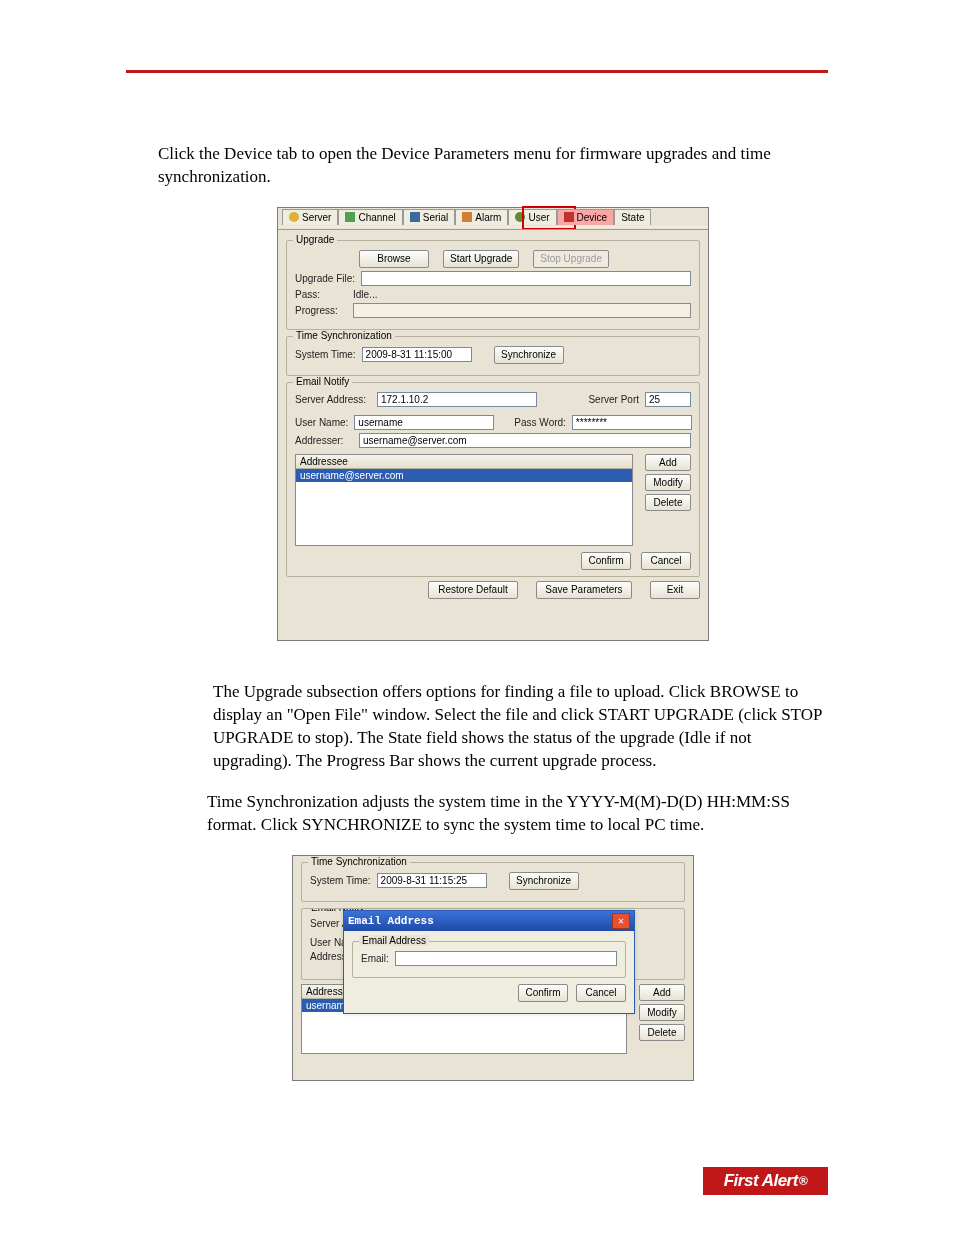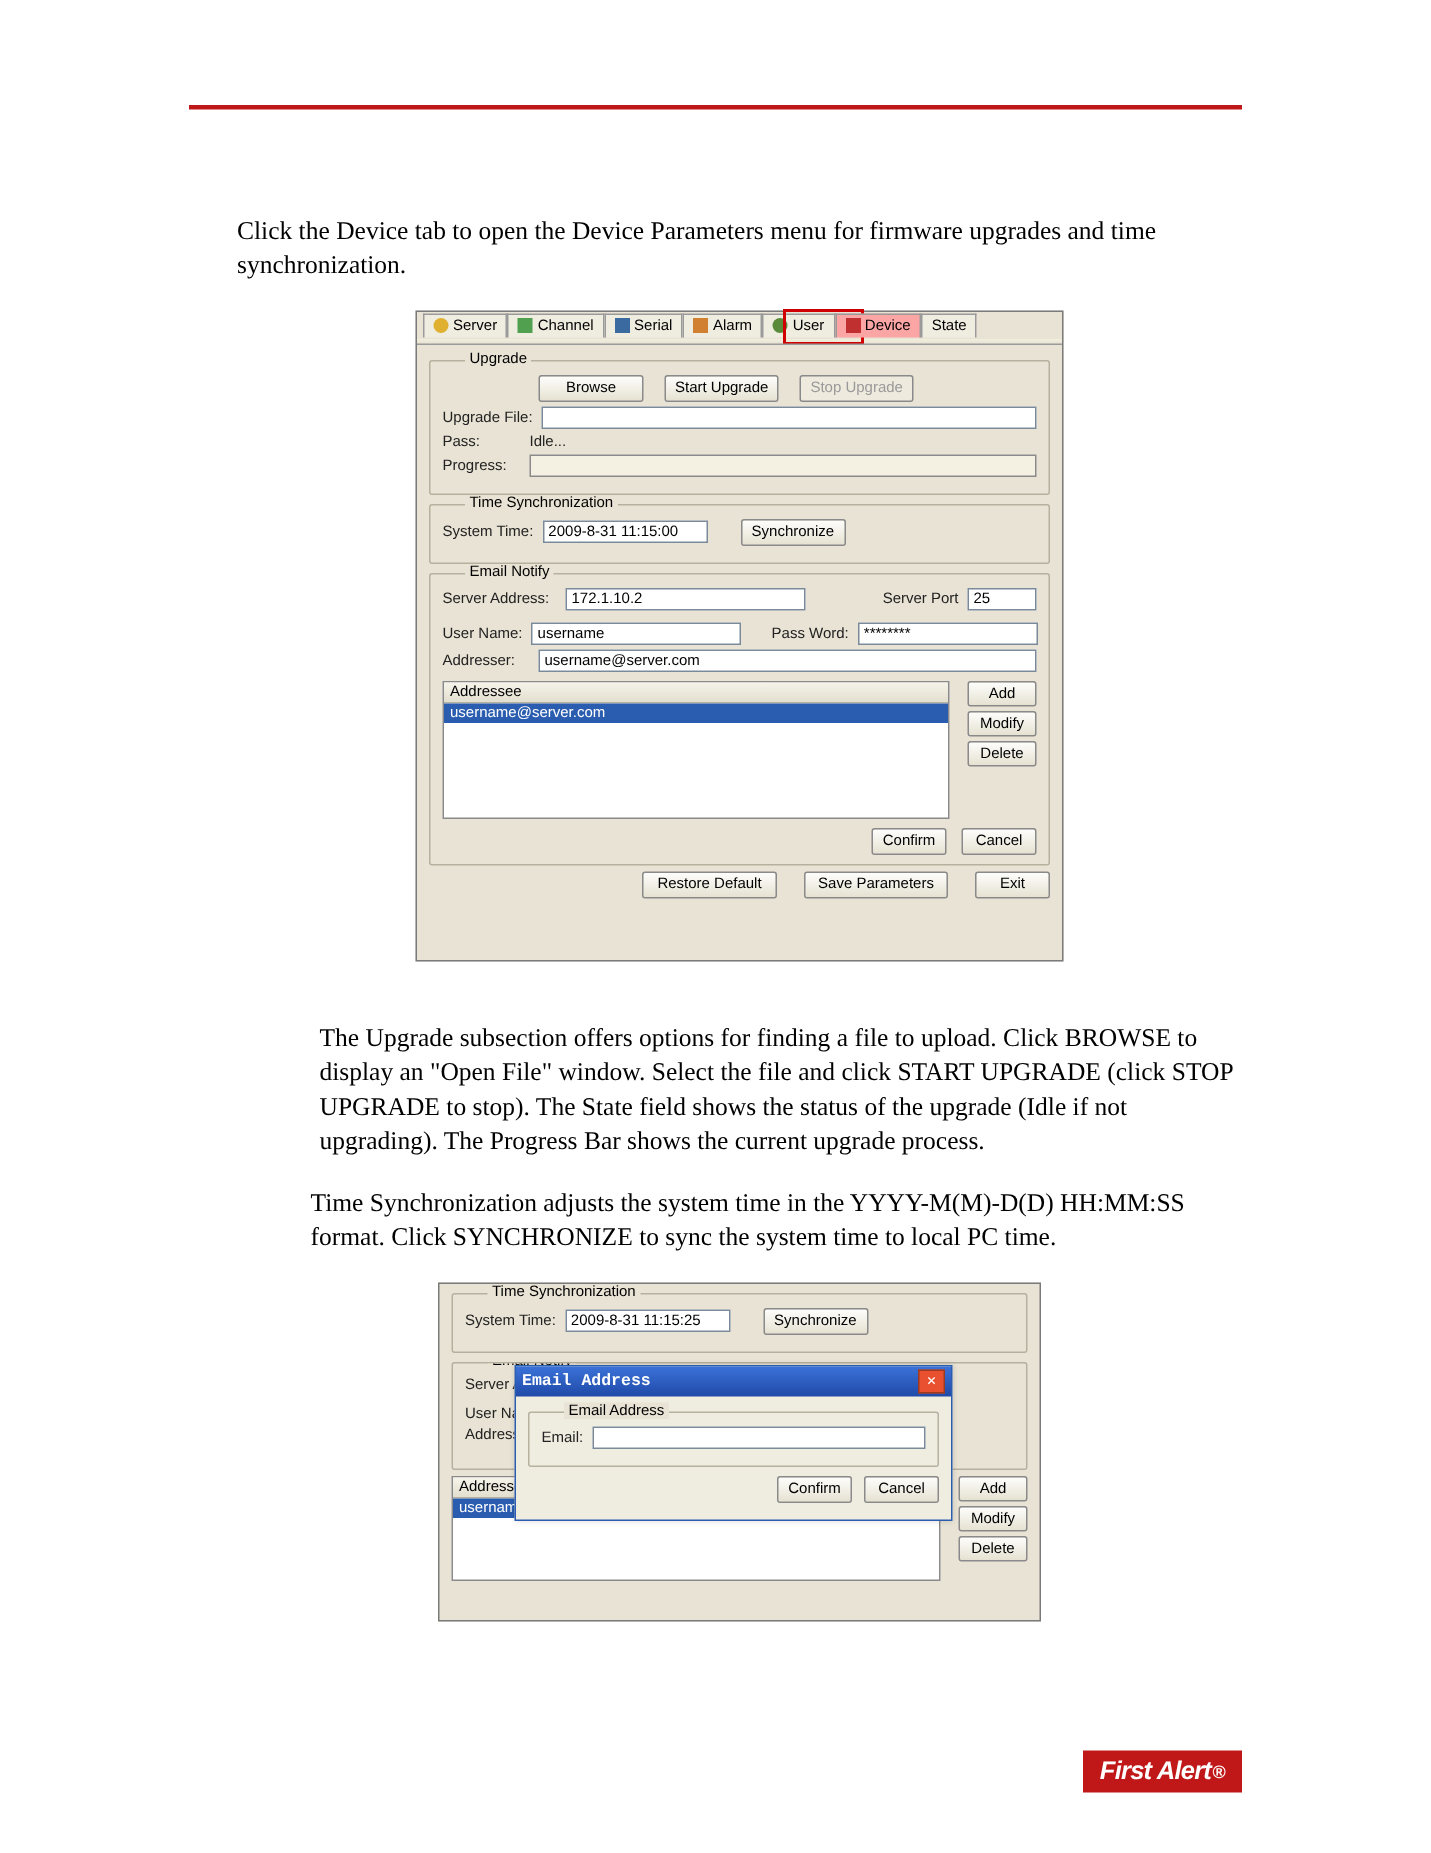--- a/index.html
+++ b/index.html
@@ -91,21 +91,21 @@
   .group {
     border: 1px solid #b5b19e;
     border-radius: 2px;
     margin: 6px 0 2px 0;
     padding: 6px 8px 8px 8px;
     position: relative;
   }
   .group-title {
     position: absolute;
     top: -7px;
-    left: 23px;
+    left: 6px;
     background: #e8e3d4;
     padding: 0 3px;
     font-size: 10px;
   }
   .row { display:flex; align-items:center; gap:6px; margin: 3px 0; }
   .lbl { font-size: 10px; color:#222; white-space: nowrap; }
   input[type=text].winput, .winput {
     font-family: Tahoma, Arial, sans-serif;
     font-size: 10px;
     height: 15px;
@@ -193,21 +193,21 @@
     display:flex; align-items:center; justify-content:center;
     font-size: 10px; font-weight:bold;
   }
   .dlg-body { padding: 8px; }
 
   
   .footer-logo {
     position: absolute;
     right: 126px;
     bottom: 40px;
-    width: 106px;
+    width: 125px;
     height: 28px;
     background: #c01818;
     color: #fff;
     font-family: Arial, sans-serif;
     font-weight: bold;
     font-style: italic;
     font-size: 17px;
     display:flex;
     align-items:center;
     justify-content:center;

